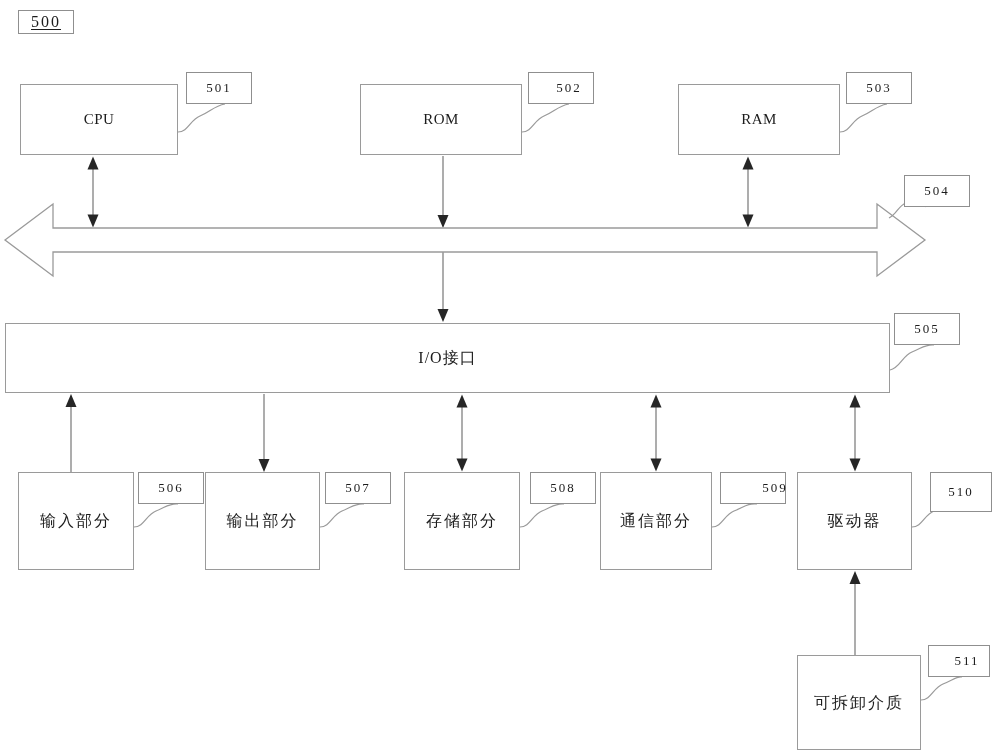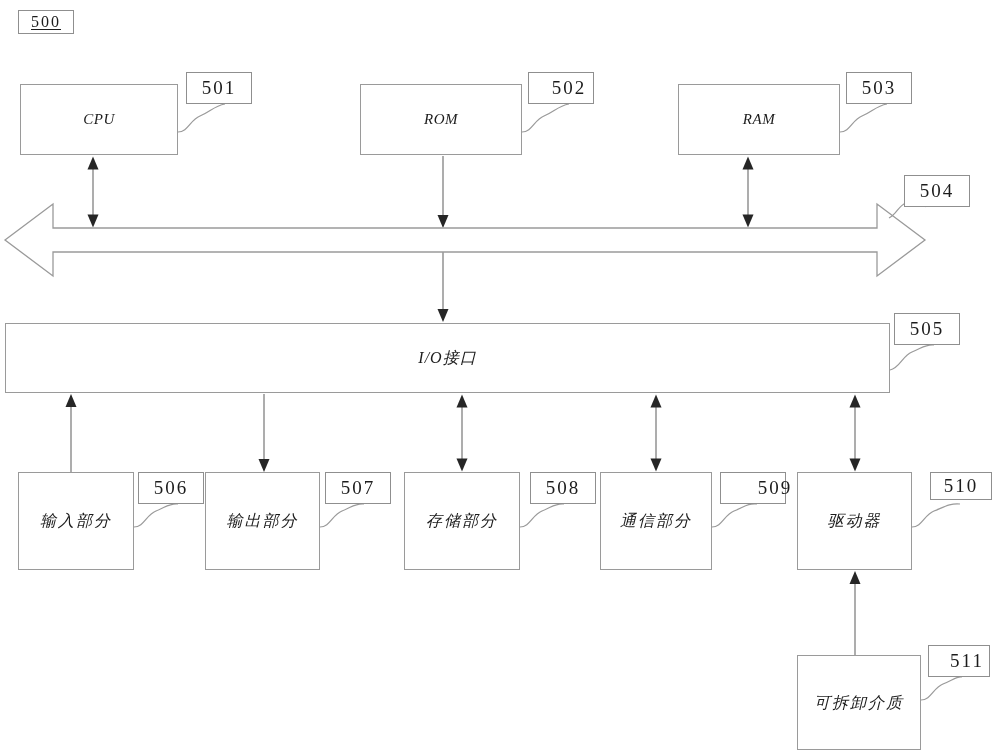--- a/index.html
+++ b/index.html
@@ -31,21 +31,20 @@
     position: absolute;
     box-sizing: border-box;
     border: 1px solid #9a9a9a;
     background: #ffffff;
     display: flex;
     align-items: center;
     justify-content: center;
     text-align: center;
     color: #1c1c1c;
     z-index: 3;
-    font-style: italic;
   }
   .node .node-label {
     display: block;
     line-height: 1.1;
   }
   .latin .node-label {
     font-family: "Liberation Serif", "DejaVu Serif", serif;
     font-size: 15px;
     letter-spacing: 0.5px;
   }
@@ -62,21 +61,21 @@
   
   .ref {
     position: absolute;
     box-sizing: border-box;
     border: 1px solid #8f8f8f;
     background: #ffffff;
     display: flex;
     align-items: center;
     justify-content: center;
     font-family: "Liberation Serif", "DejaVu Serif", serif;
-    font-size: 19px;
+    font-size: 13px;
     letter-spacing: 2px;
     color: #1c1c1c;
     z-index: 6;
   }
   
   .fignum {
     position: absolute;
     box-sizing: border-box;
     border: 1px solid #8f8f8f;
     background: #ffffff;
@@ -192,21 +191,21 @@
         <span class="node-label">存储部分</span>
       </div>
       <div class="ref" style="left: 530px; top: 472px; width: 66px; height: 32px;">508</div>
       <div class="node cjk" style="left: 600px; top: 472px; width: 112px; height: 98px;">
         <span class="node-label">通信部分</span>
       </div>
       <div class="ref" style="left: 720px; top: 472px; width: 66px; height: 32px; padding-left: 44px;">509</div>
       <div class="node cjk" style="left: 797px; top: 472px; width: 115px; height: 98px;">
         <span class="node-label">驱动器</span>
       </div>
-      <div class="ref" style="left: 930px; top: 472px; width: 62px; height: 28px;">510</div>
+      <div class="ref" style="left: 930px; top: 472px; width: 62px; height: 40px;">510</div>
       <div class="node cjk" style="left: 797px; top: 655px; width: 124px; height: 95px;">
         <span class="node-label">可拆卸介质</span>
       </div>
       <div class="ref" style="left: 928px; top: 645px; width: 62px; height: 32px; padding-left: 16px;">511</div>
       <div class="ref" style="left: 892px; top: 175px; width: 66px; height: 32px; margin-left: 12px;">504</div>
     </div>
 
 </div>
 
 </body></html>

